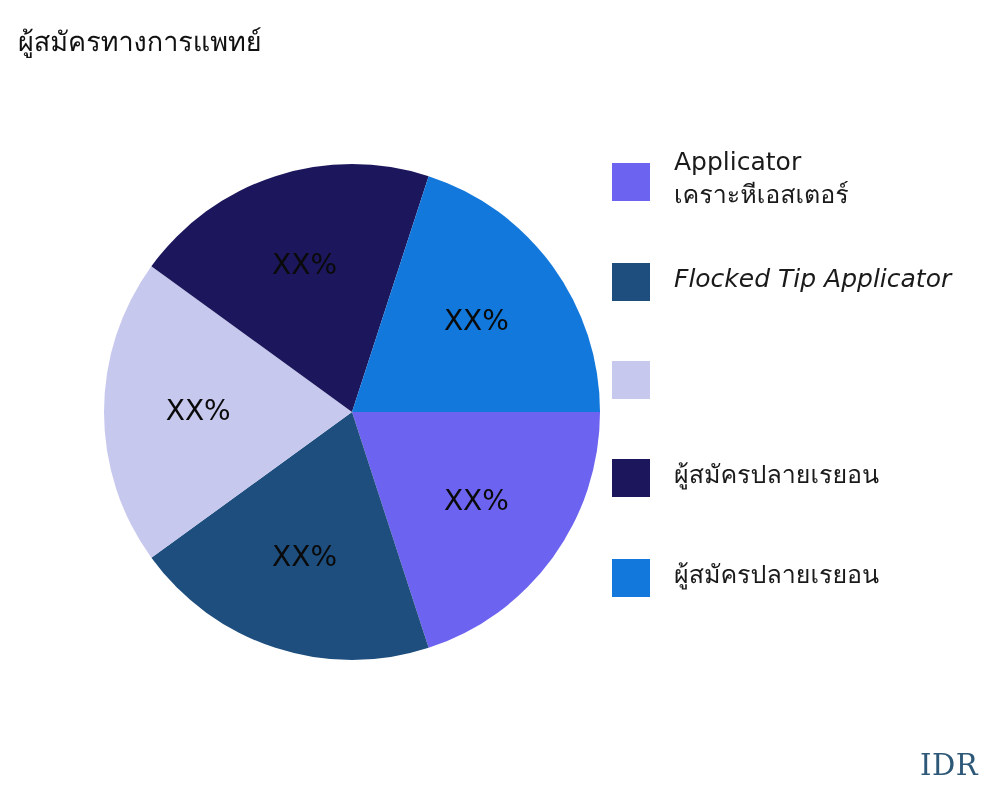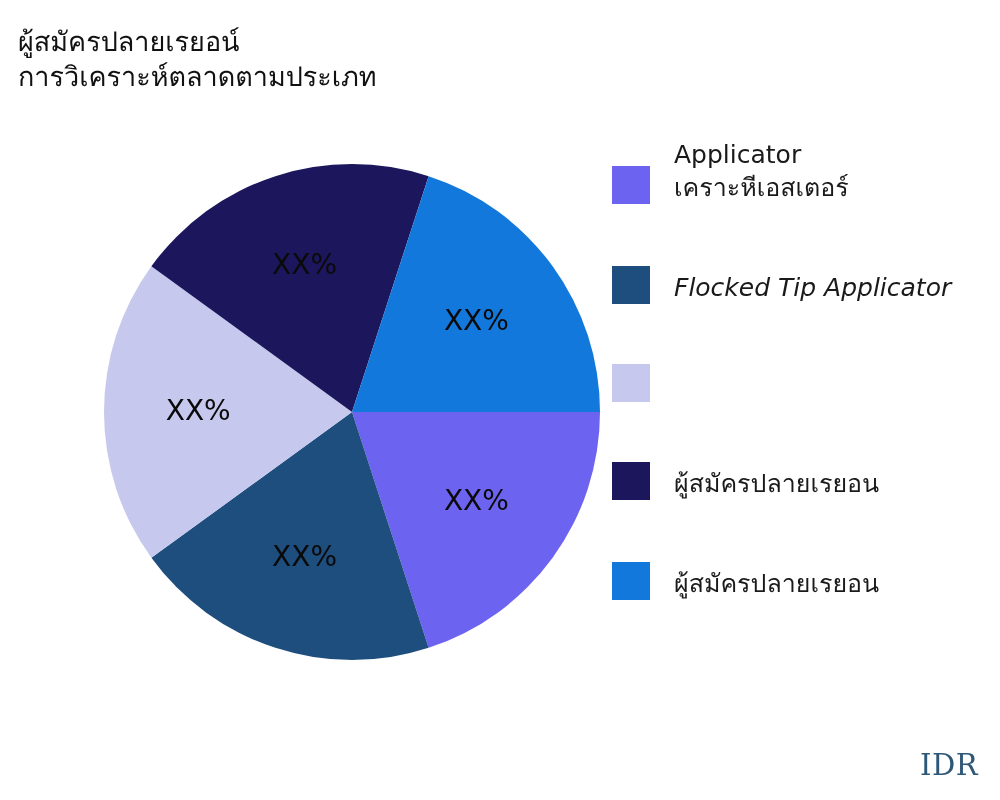--- a/index.html
+++ b/index.html
@@ -63,21 +63,21 @@
     position: absolute;
     left: 612px;
     top: 152px;
     width: 400px;
     height: 470px;
   }
   .legend-row {
     position: absolute;
     left: 0;
     display: flex;
-    align-items: flex-end;
+    align-items: center;
     height: 52px;
   }
   .legend-swatch {
     width: 38px;
     height: 38px;
     flex: 0 0 38px;
     margin-top: 8px;
   }
   .legend-text {
     margin-left: 24px;
@@ -101,22 +101,21 @@
     font-family: "DejaVu Serif", "Liberation Serif", serif;
     margin-top: 44px;
   }
 </style>
 </head>
 <body>
 
 <div id="chart-root">
 
   <div id="title-block">
-    <div class="title-line">ผู้สมัครปลายเรยอน์</div>
-    <div class="title-line">การวิเคราะห์ตลาดตามประเภท</div>
+    <div class="title-line">ผู้สมัครทางการแพทย์</div>
   </div>
 
   <div id="pie-area">
     <svg id="pie-svg" width="610" height="570" viewBox="0 0 610 570">
         <path d="M 352 282 L 600.00 282.00 A 248 248 0 0 1 428.64 517.86 Z" fill="#6c63f0"></path>
         <path d="M 352 282 L 428.64 517.86 A 248 248 0 0 1 151.36 427.77 Z" fill="#1d4e7e"></path>
         <path d="M 352 282 L 151.36 427.77 A 248 248 0 0 1 151.36 136.23 Z" fill="#c7c8ee"></path>
         <path d="M 352 282 L 151.36 136.23 A 248 248 0 0 1 428.64 46.14 Z" fill="#1c175c"></path>
         <path d="M 352 282 L 428.64 46.14 A 248 248 0 0 1 600.00 282.00 Z" fill="#1278dc"></path>
         <text x="476.4" y="372.4" class="slice-label">XX%</text>

